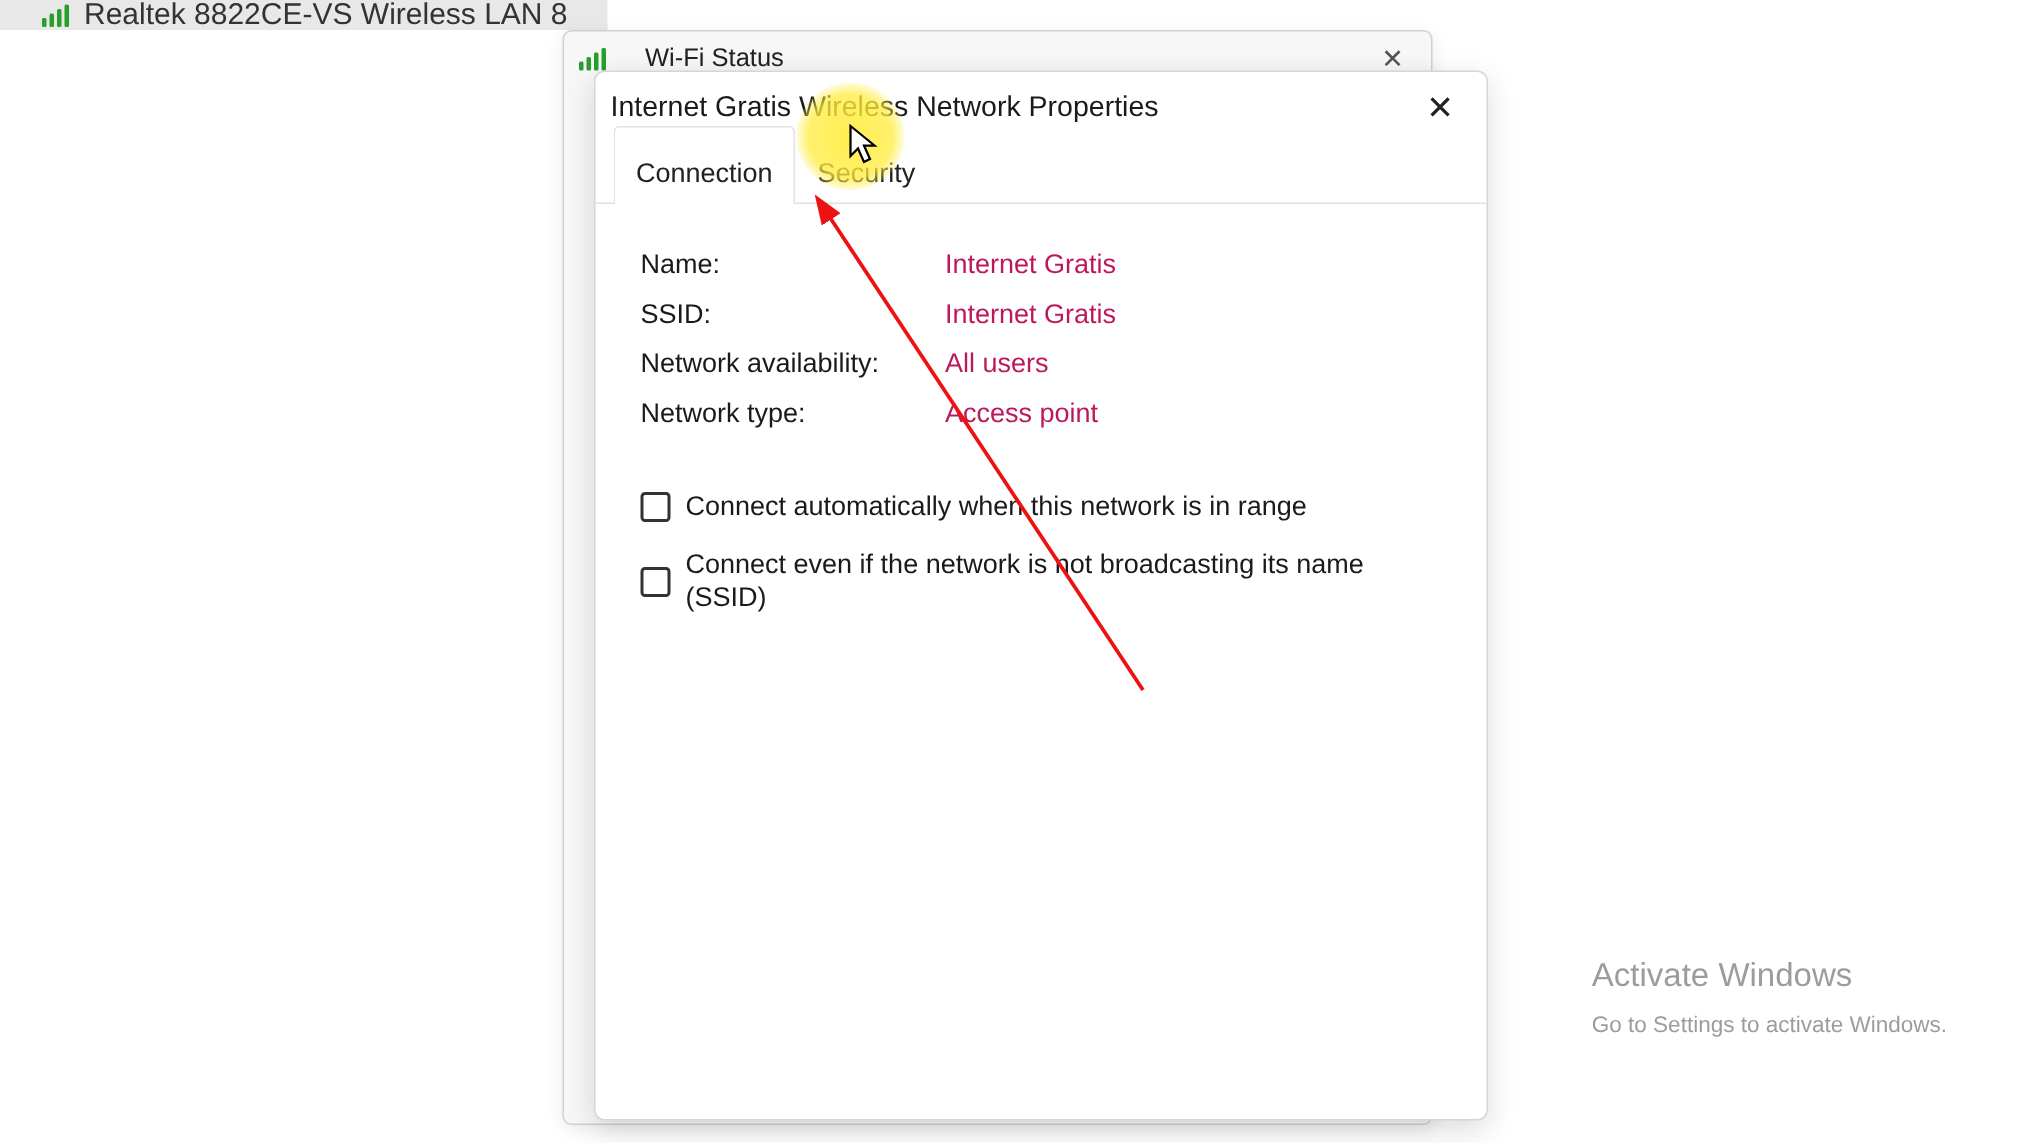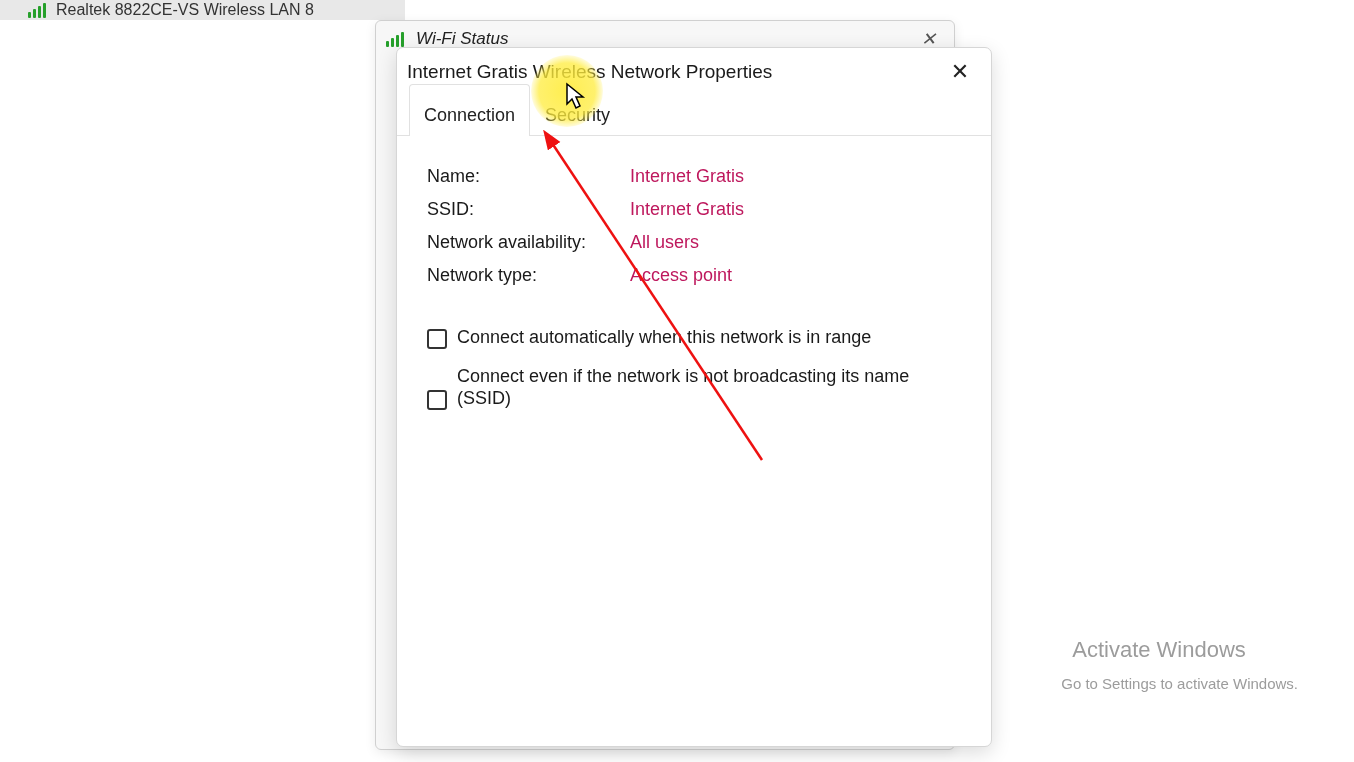--- a/index.html
+++ b/index.html
@@ -18,21 +18,21 @@
     position: absolute;
     left: 0; top: 0;
     width: 405px; height: 20px;
     background: #e8e8e8;
     display: flex;
     align-items: center;
     padding-left: 28px;
     gap: 8px;
   }
   .net-list-row .row-text {
-    font-size: 16px;
+    font-size: 20px;
     color: #333;
   }
 
   
   .wifi-icon { display: inline-flex; align-items: flex-end; }
   .wifi-icon .bar {
     width: 3px;
     margin-right: 2px;
     background: #26a02b;
     border-radius: 1px;
@@ -49,24 +49,23 @@
     background: #f7f7f7;
     border: 1px solid #d0d0d0;
     border-radius: 6px;
     box-shadow: 0 3px 12px rgba(0,0,0,0.08);
   }
   .bg-window .titlebar {
     height: 36px;
     display: flex;
     align-items: center;
     padding: 0 10px;
-    gap: 10px;
+    gap: 24px;
     font-size: 17px;
     color: #222;
-    font-style: italic;
   }
   .bg-window .close-x {
     margin-left: auto;
     font-size: 18px;
     color: #555;
     padding: 0 8px;
   }
 
   
   .dialog {
@@ -142,21 +141,21 @@
     width: 180px;
     color: #1a1a1a;
   }
   .info-value {
     color: #be185d;
   }
 
   .checks { margin-top: 40px; }
   .check-row {
     display: flex;
-    align-items: flex-end;
+    align-items: center;
     margin-bottom: 16px;
     gap: 10px;
   }
   .check-row.disabled { color: #9a9a9a; }
   .chkbox {
     width: 20px; height: 20px;
     border: 2px solid #333;
     border-radius: 3px;
     flex: 0 0 20px;
     margin-top: 2px;
@@ -165,21 +164,21 @@
   .chk-label { font-size: 18px; line-height: 1.25; max-width: 490px; }
 
   
   .watermark {
     position: absolute;
     right: 56px;
     bottom: 70px;
     text-align: left;
     color: #9c9c9c;
   }
-  .watermark .wm-title { font-size: 22px; margin-left: 11px; }
+  .watermark .wm-title { font-size: 22px; }
   .watermark .wm-sub { font-size: 15px; margin-top: 12px; }
 
   
   .highlight-circle {
     position: absolute;
     width: 72px; height: 72px;
     border-radius: 50%;
     background: radial-gradient(circle, rgba(255,236,60,0.9) 0%, rgba(255,236,60,0.75) 55%, rgba(255,236,60,0) 75%);
     pointer-events: none;
     z-index: 50;

